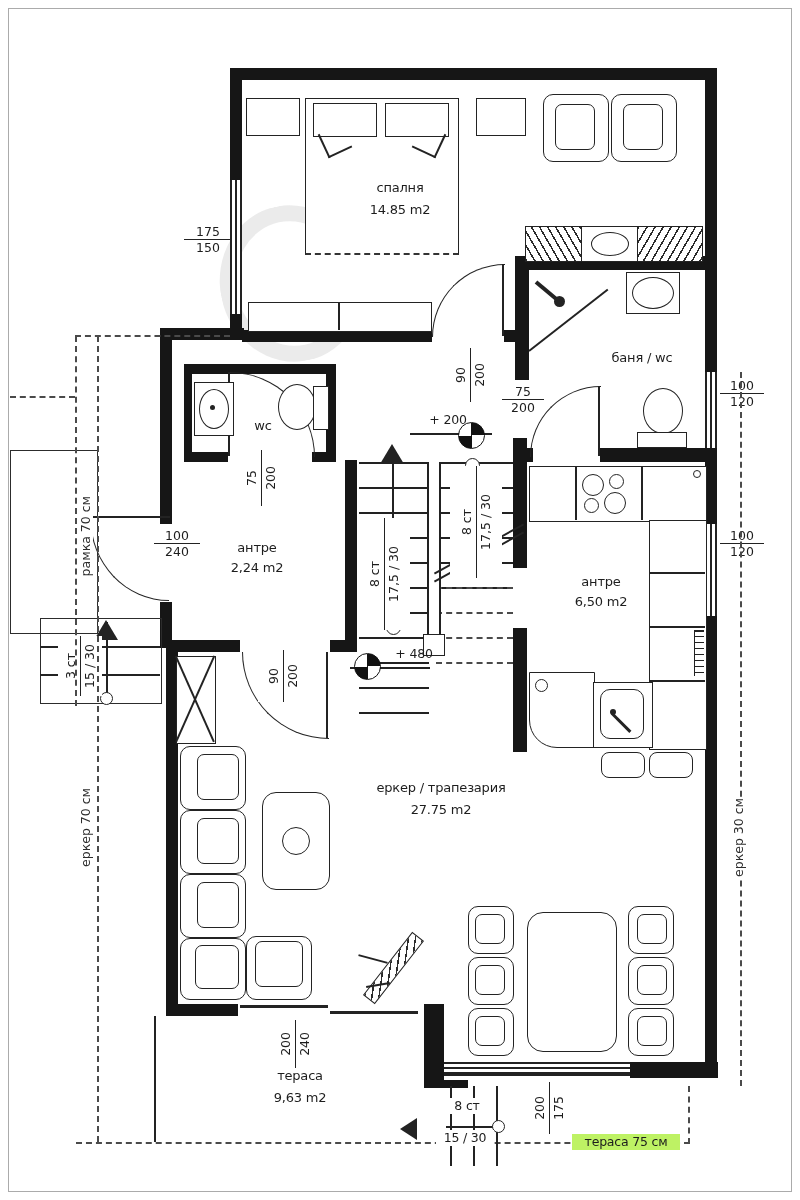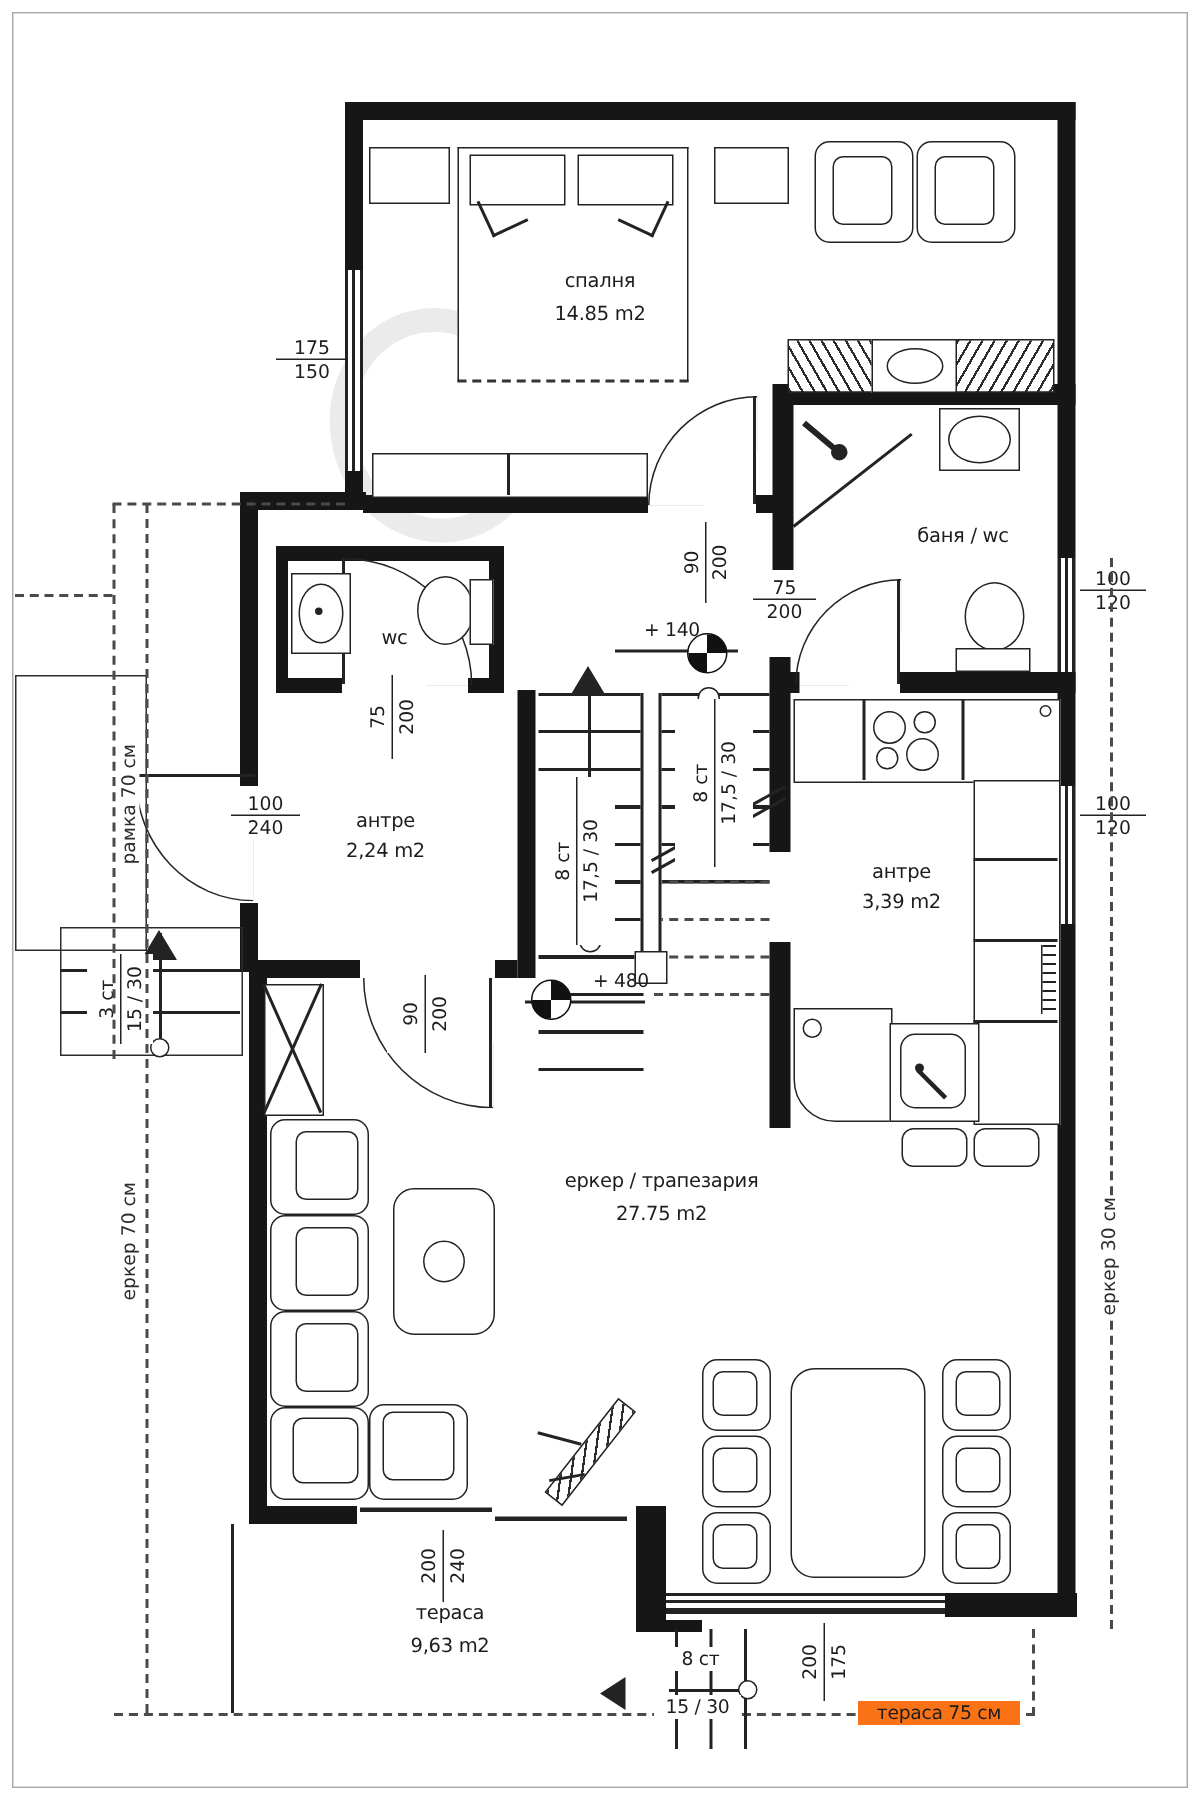--- a/index.html
+++ b/index.html
@@ -125,21 +125,21 @@
     <span class="vt">8 ст</span>
       <span class="vbar"></span>
       <span class="vt">17,5 / 30</span>
   </div>
   <div class="vfrac" style="left:450px;top:466px;width:52px;height:112px;">
     <span class="vt">8 ст</span>
       <span class="vbar"></span>
       <span class="vt">17,5 / 30</span>
   </div>
 
-  <div class="lbl dim" style="left:416px;top:412px;width:64px;">+ 140</div>
+  <div class="lbl dim" style="left:416px;top:412px;width:64px;">+ 200</div>
   <div class="tline" style="left:410px;top:433px;width:82px;height:1.5px;"></div>
   <div class="qdisc" style="left:458px;top:422px;width:25px;height:25px;"></div>
   <div class="lbl dim" style="left:382px;top:646px;width:64px;">+ 480</div>
   <div class="tline" style="left:350px;top:667px;width:80px;height:1.5px;"></div>
   <div class="qdisc" style="left:354px;top:653px;width:25px;height:25px;"></div>
 
   <div class="abs" style="left:305px;top:98px;width:152px;height:154px;border:1.6px solid #232323;border-bottom:2px dashed #333;background:#fff;"></div>
   <div class="box" style="left:313px;top:103px;width:62px;height:32px;"></div>
   <div class="box" style="left:385px;top:103px;width:62px;height:32px;"></div>
   <div class="chev-l" style="left:322px;top:128px;"></div>
@@ -233,21 +233,21 @@
     <div class="circle" style="left:5px;top:6px;width:11px;height:11px;"></div>
   </div>
   <div class="box" style="left:593px;top:682px;width:58px;height:64px;">
     <div class="seat-in" style="left:6px;top:6px;width:42px;height:48px;border-radius:10px;"></div>
     <div class="fdot" style="left:16px;top:26px;width:6px;height:6px;"></div>
   </div>
   <div class="tline" style="left:612px;top:712px;width:26px;height:3px;transform:rotate(45deg);transform-origin:0 50%;"></div>
   <div class="box r8" style="left:601px;top:752px;width:42px;height:24px;"></div>
   <div class="box r8" style="left:649px;top:752px;width:42px;height:24px;"></div>
   <div class="lbl" style="left:556px;top:574px;width:90px;">антре</div>
-  <div class="lbl" style="left:556px;top:594px;width:90px;">3,39 m2</div>
+  <div class="lbl" style="left:556px;top:594px;width:90px;">6,50 m2</div>
   <div class="hfrac" style="left:720px;top:528px;width:44px;">
     <span class="a">100</span>
       <span class="b">120</span>
   </div>
 
   <div class="box" style="left:176px;top:656px;width:38px;height:86px;"></div>
   <div class="tline" style="left:148px;top:698px;width:94px;height:1.5px;transform:rotate(66deg);"></div>
   <div class="tline" style="left:148px;top:698px;width:94px;height:1.5px;transform:rotate(-66deg);"></div>
 
   <div class="seat" style="left:180px;top:746px;width:64px;height:62px;">
@@ -312,21 +312,21 @@
 
   <div class="tline" style="left:450px;top:1086px;width:2px;height:80px;"></div>
   <div class="tline" style="left:473px;top:1086px;width:2px;height:80px;"></div>
   <div class="tline" style="left:496px;top:1086px;width:2px;height:80px;"></div>
   <div class="tri-left" style="left:400px;top:1118px;"></div>
   <div class="tline" style="left:446px;top:1126px;width:50px;height:1.5px;"></div>
   <div class="circle" style="left:492px;top:1120px;width:11px;height:11px;"></div>
   <div class="lbl dim" style="left:442px;top:1098px;width:50px;background:#fff;">8 ст</div>
   <div class="lbl dim" style="left:436px;top:1130px;width:58px;background:#fff;">15 / 30</div>
   <div class="dashv" style="left:688px;top:1086px;width:0;height:58px;"></div>
-  <div class="lbl dim" style="left:572px;top:1134px;width:108px;background:#f97316;">тераса 75 см</div>
+  <div class="lbl dim" style="left:572px;top:1134px;width:108px;background:#bef264;">тераса 75 см</div>
 
   <div class="thinbox" style="left:40px;top:618px;width:120px;height:84px;"></div>
   <div class="tline" style="left:40px;top:646px;width:120px;height:1.5px;"></div>
   <div class="tline" style="left:40px;top:674px;width:120px;height:1.5px;"></div>
   <div class="tri-up" style="left:94px;top:620px;"></div>
   <div class="tline" style="left:106px;top:622px;width:1.5px;height:72px;"></div>
   <div class="circle" style="left:100px;top:692px;width:11px;height:11px;"></div>
   <div class="vfrac" style="left:58px;top:636px;width:44px;height:60px;">
     <span class="vt">3 ст</span>
       <span class="vbar"></span>

